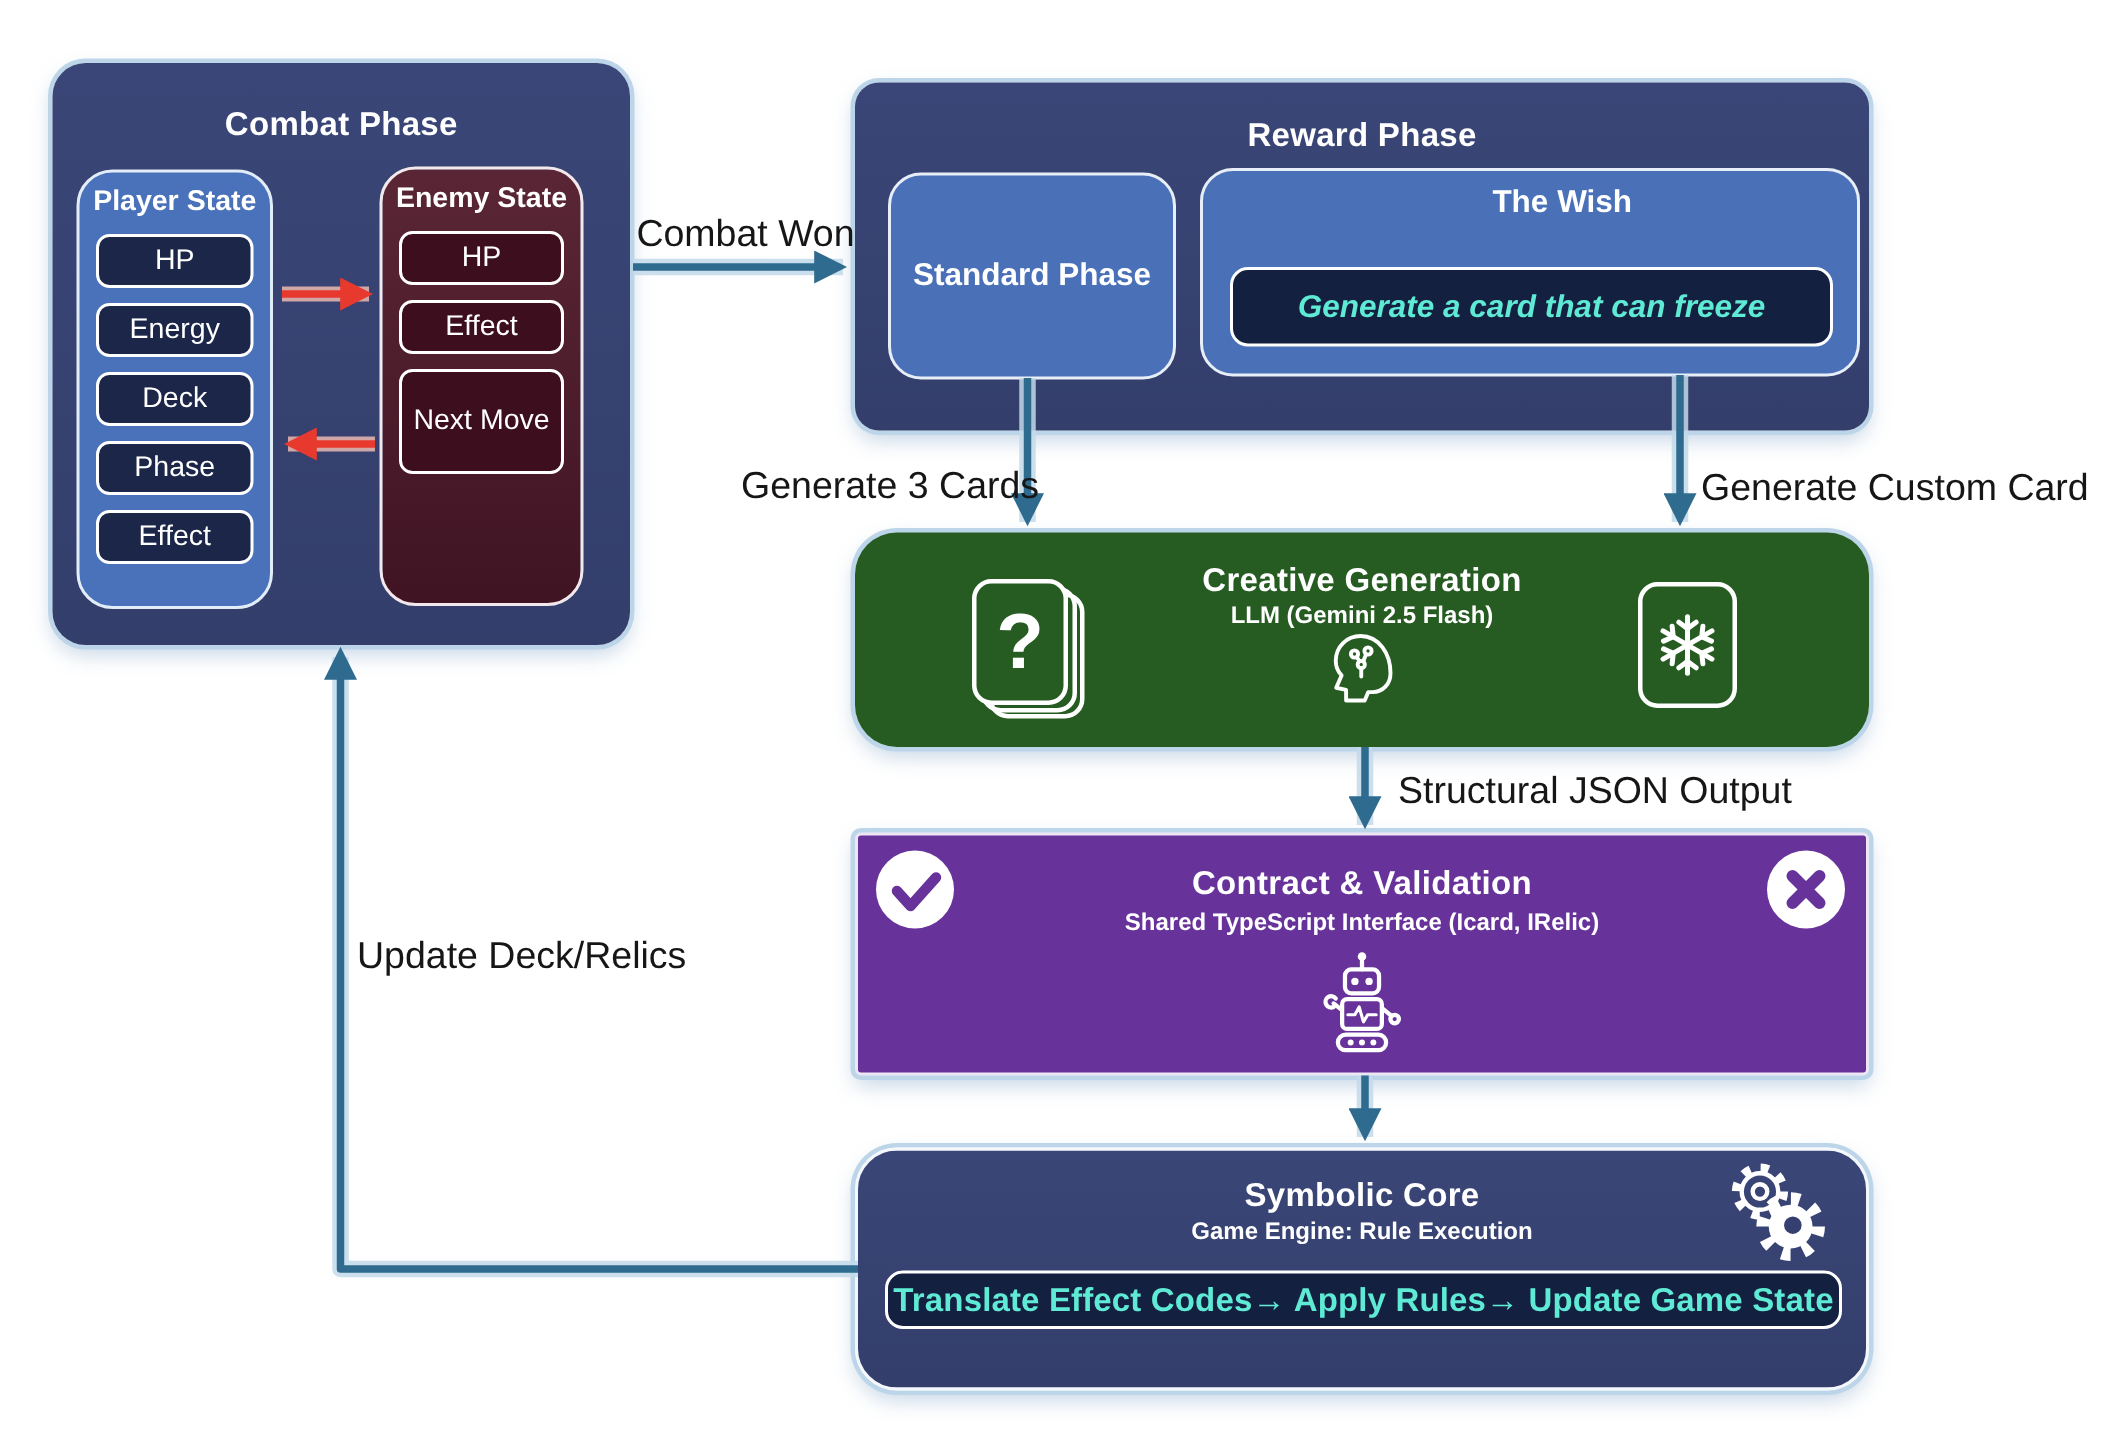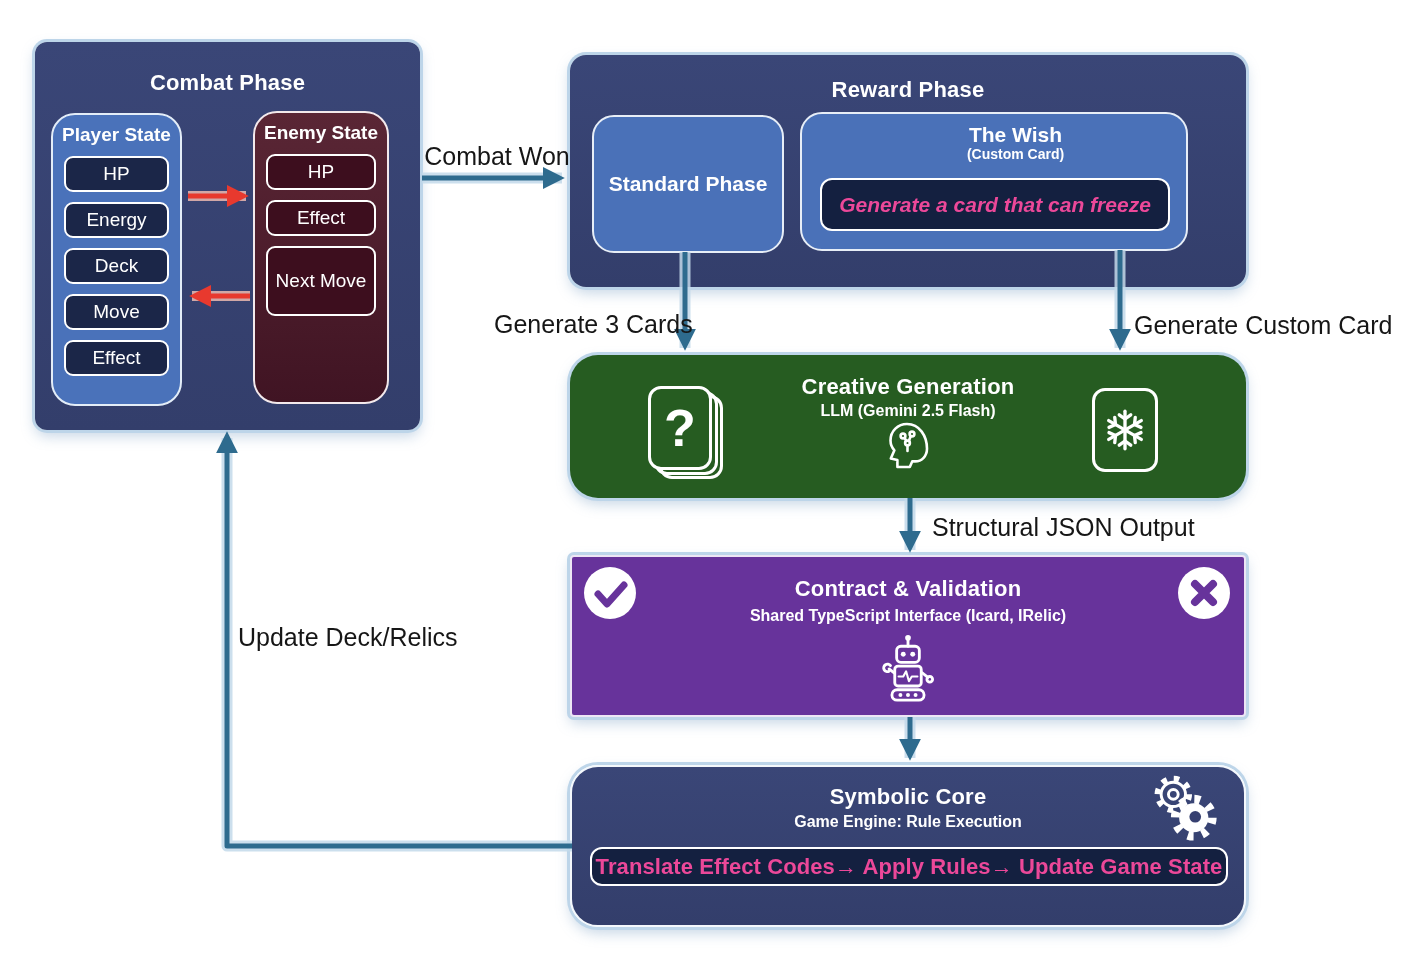--- a/index.html
+++ b/index.html
@@ -7,44 +7,44 @@
   body { font-family:"Liberation Sans","DejaVu Sans",sans-serif; }
   .canvas { position:relative; width:1402px; height:968px; background:#ffffff; overflow:hidden; }
 
   
   .connectors { position:absolute; left:0; top:0; width:1402px; height:968px; pointer-events:none; z-index:5; }
 
   
   .bigbox { position:absolute; border-radius:30px; box-shadow:0 0 0 3px #bdd5e9, 0 6px 14px rgba(110,150,190,.4); }
   .navybg { background:linear-gradient(180deg,#3a4677,#333e6b); }
 
-  .combat { left:35px; top:42px; width:385px; height:388px; border-radius:12px; }
+  .combat { left:35px; top:42px; width:385px; height:388px; border-radius:22px; }
   .box-title { position:absolute; left:0; width:100%; text-align:center; color:#fff; font-weight:700; font-size:22px; letter-spacing:.2px; }
   .combat .box-title { top:28px; }
 
   .panel { position:absolute; border-radius:24px; }
   .player { left:16px; top:71px; width:131px; height:293px; background:#4a72ba; border:2.5px solid #e3edf8; }
   .enemy  { left:218px; top:69px; width:136px; height:293px; background:linear-gradient(180deg,#5a2635,#401423); border:2.5px solid #f3e9ec; }
   .panel-title { text-align:center; margin-top:9px; color:#fff; font-weight:700; font-size:19px; }
   .chips { padding:0 11px; }
   .chip { height:36px; margin-top:10px; background:#1b2648; border:2px solid #fff; border-radius:9px;
           display:flex; align-items:center; justify-content:center; color:#fff; font-weight:400; font-size:19px; text-align:center; line-height:1.1; }
   .enemy .chip { background:#3d0e1e; }
   .chip.tall { height:70px; }
 
   
   .reward { left:570px; top:55px; width:676px; height:232px; border-radius:16px; }
   .reward .box-title { top:22px; }
   .subbox { position:absolute; background:#4a71b8; border:2px solid #e7eef7; border-radius:22px; }
   .standard { left:22px; top:60px; width:192px; height:138px; display:flex; align-items:center; justify-content:center;
               color:#fff; font-weight:700; font-size:21px; }
-  .wish { left:230px; top:57px; width:388px; height:139px;padding-left:43px; }
+  .wish { left:230px; top:57px; width:440px; height:139px;padding-left:43px; }
   .wish-title { text-align:center; margin-top:10px; color:#fff; font-weight:700; font-size:21px; line-height:1.05; }
   .wish-sub { text-align:center; color:#fff; font-weight:700; font-size:14px; }
-  .darkslot { background:#142040; border:2.5px solid #fff; border-radius:12px; color:#ec4899;
+  .darkslot { background:#142040; border:2.5px solid #fff; border-radius:12px; color:#5eead4;
               display:flex; align-items:center; justify-content:center; }
   .wish-prompt { position:absolute; left:18px; right:16px; top:64px; height:53px; font-style:italic; font-weight:700; font-size:21px; }
 
   
   .green { left:570px; top:355px; width:676px; height:143px; background:#265c21; border-radius:28px; }
   .green .box-title { top:19px; }
   .box-sub { position:absolute; left:0; width:100%; text-align:center; color:#fff; font-weight:700; font-size:16px; }
   .green .box-sub { top:47px; }
 
   .card-stack { position:absolute; left:78px; top:31px; width:76px; height:94px; }
@@ -88,41 +88,40 @@
 
   <div class="bigbox navybg combat">
     <div class="box-title">Combat Phase</div>
 
     <div class="panel player">
       <div class="panel-title">Player State</div>
       <div class="chips">
         <div class="chip">HP</div>
         <div class="chip">Energy</div>
         <div class="chip">Deck</div>
-        <div class="chip">Move</div>
+        <div class="chip">Phase</div>
         <div class="chip">Effect</div>
       </div>
     </div>
 
     <div class="panel enemy">
       <div class="panel-title">Enemy State</div>
       <div class="chips">
         <div class="chip">HP</div>
         <div class="chip">Effect</div>
         <div class="chip tall">Next Move</div>
       </div>
     </div>
   </div>
 
   <div class="bigbox navybg reward">
     <div class="box-title">Reward Phase</div>
     <div class="subbox standard">Standard Phase</div>
     <div class="subbox wish">
       <div class="wish-title">The Wish</div>
-      <div class="wish-sub">(Custom Card)</div>
       <div class="darkslot wish-prompt">Generate a card that can freeze</div>
     </div>
   </div>
 
   <div class="bigbox green">
     <div class="box-title">Creative Generation</div>
     <div class="box-sub">LLM (Gemini 2.5 Flash)</div>
 
     <div class="card-stack">
       <div class="cs c3"></div>

